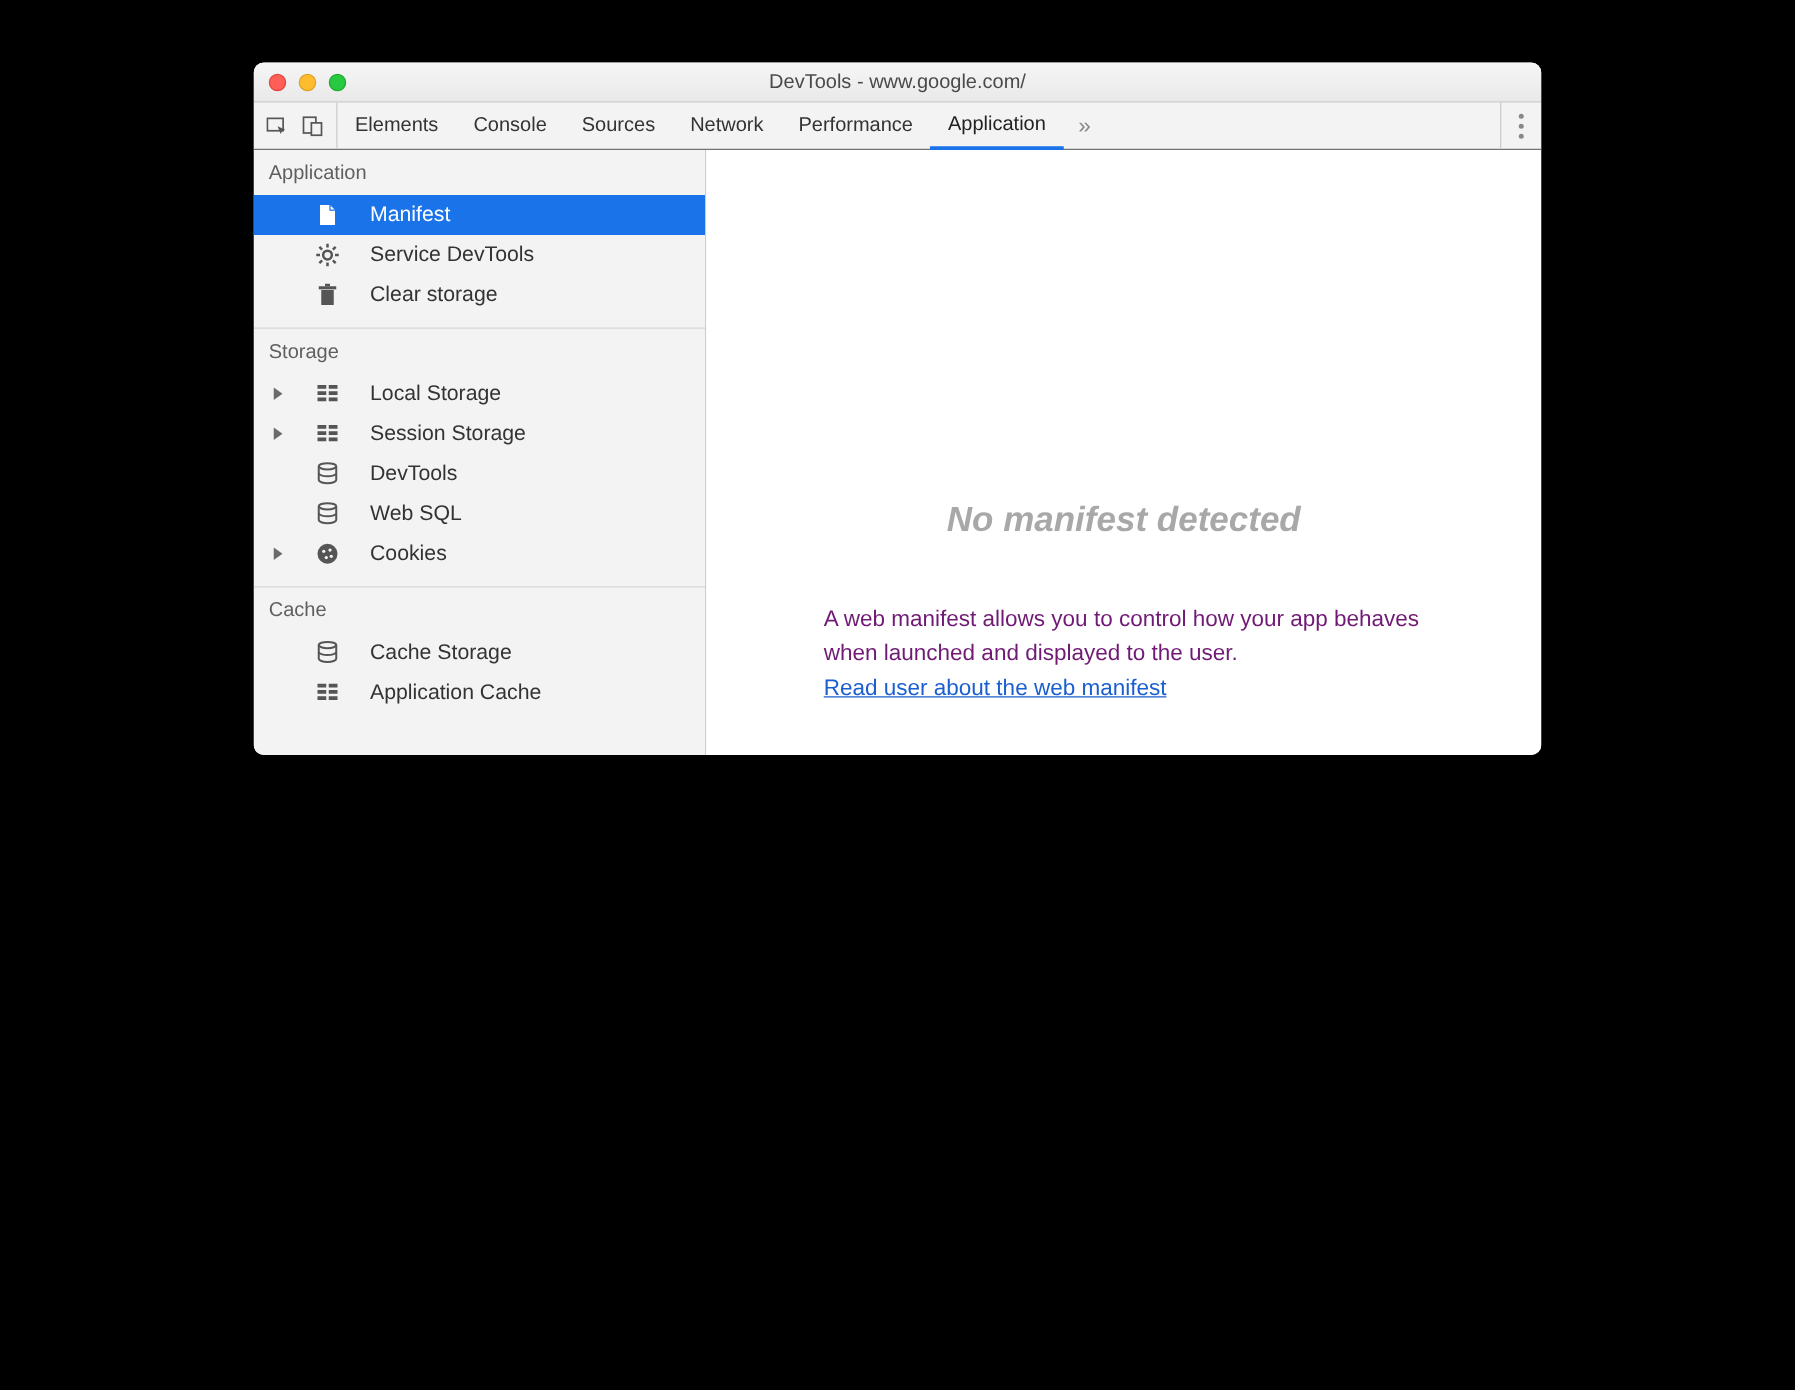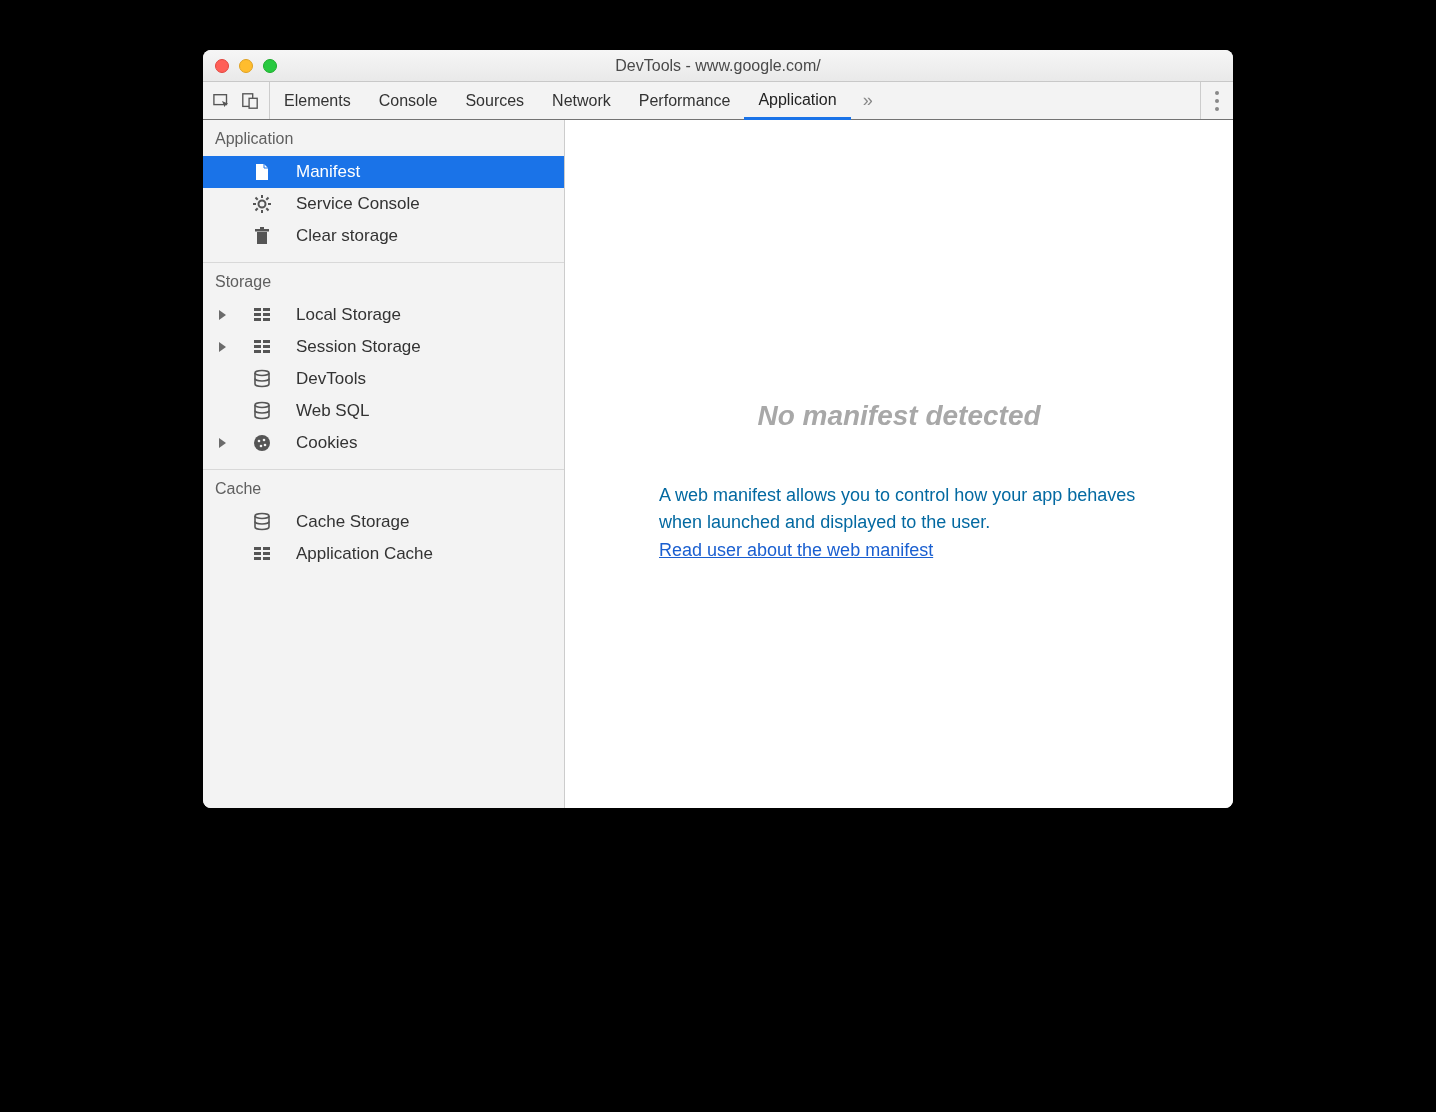--- a/index.html
+++ b/index.html
@@ -4,21 +4,21 @@
 <style>
   * { box-sizing: border-box; margin: 0; padding: 0; }
   body {
     background: #000;
     font-family: -apple-system, "Helvetica Neue", Arial, sans-serif;
     width: 1436px; height: 1112px;
     display: flex; align-items: flex-start; justify-content: center;
     padding-top: 50px;
   }
   .window {
-    width: 1030px; height: 758px;
+    width: 1030px; height: 554px;
     background: #fff;
     border-radius: 8px;
     box-shadow: 0 20px 60px rgba(0,0,0,.5);
     overflow: hidden;
     display: flex; flex-direction: column;
   }
   .titlebar {
     height: 32px;
     background: linear-gradient(#f6f6f6,#e9e9e9);
     border-bottom: 1px solid #c8c8c8;
@@ -56,21 +56,21 @@
     display:flex; align-items:center;
     padding: 6px 0 6px 16px;
     gap:24px;
   }
   .tree-item.selected { background:#1a73e8; color:#fff; }
   .tree-item .ticon { width:20px; height:20px; display:flex; align-items:center; justify-content:center; }
   .tree-item .disc { width:0; height:0; border-left:7px solid #6b6b6b; border-top:5px solid transparent; border-bottom:5px solid transparent; margin-right:2px; }
   .tree-item .disc-spacer { width:9px; }
   .main { flex:1; background:#fff; display:flex; flex-direction:column; align-items:center; padding-top:280px; }
   .main h1 { font-size:28px; color:#a8a8a8; font-weight:600; margin-bottom:50px;font-style:italic; }
-  .main p { font-size:18px; color:#0369a1; max-width:480px; text-align:left; line-height:1.5; }
+  .main p { font-size:18px; color:#701a75; max-width:480px; text-align:left; line-height:1.5; }
   .main a { color:#1a5fd0; text-decoration:underline; font-size:18px; display:inline-block; margin-top:4px; }
   svg { display:block; }
 </style>
 </head>
 <body>
 
 <div class="window">
 
   <div class="titlebar">
     <div class="traffic">
@@ -151,21 +151,21 @@
                   <line x1="10" y1="16" x2="10" y2="19"></line>
                   <line x1="1" y1="10" x2="4" y2="10"></line>
                   <line x1="16" y1="10" x2="19" y2="10"></line>
                   <line x1="3.5" y1="3.5" x2="5.7" y2="5.7"></line>
                   <line x1="14.3" y1="14.3" x2="16.5" y2="16.5"></line>
                   <line x1="3.5" y1="16.5" x2="5.7" y2="14.3"></line>
                   <line x1="14.3" y1="5.7" x2="16.5" y2="3.5"></line>
                 </g>
               </svg>
           </span>
-          <span>Service Console</span>
+          <span>Service DevTools</span>
         </div>
         <div class="tree-item">
           <span class="disc-spacer"></span>
           <span class="ticon">
             <svg viewBox="0 0 20 20">
                 <rect x="5" y="6" width="10" height="12" fill="#555"></rect>
                 <rect x="3" y="3" width="14" height="2.5" fill="#555"></rect>
                 <rect x="8" y="1" width="4" height="2" fill="#555"></rect>
               </svg>
           </span>

